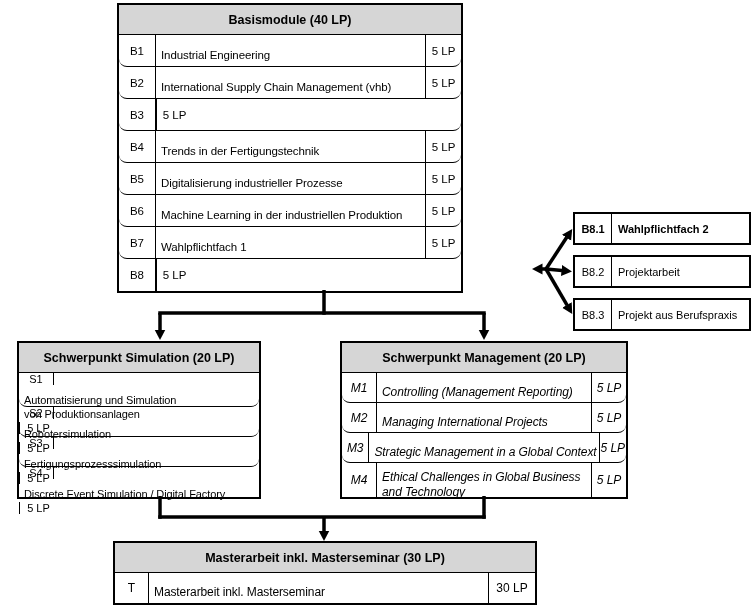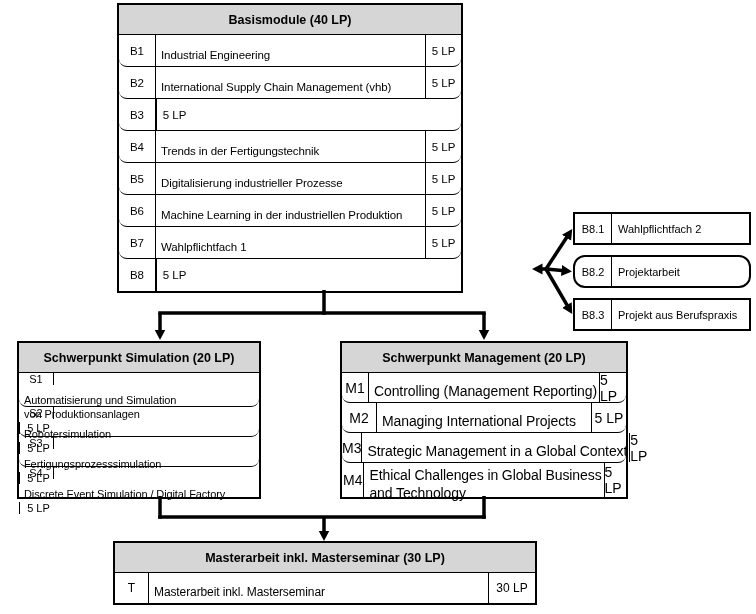--- a/index.html
+++ b/index.html
@@ -62,21 +62,21 @@
   #basis .credits { width: 36px; }
 
   
   #sim { left: 17px; top: 341px; width: 244px; }
   #sim .row { font-size: 11px; flex-direction: column; }
   #sim .code { width: 35px; }
   #sim .credits { width: 38px; }
 
   
   #mgmt { left: 340px; top: 341px; width: 288px; }
-  #mgmt .row { font-size: 14px; }
+  #mgmt .row { font-size: 12px; font-style: italic; }
   #mgmt .code { width: 35px; }
   #mgmt .credits { width: 35px; }
 
   
   #master { left: 113px; top: 541px; width: 424px; }
   #master .row { font-size: 12px; }
   #master .code { width: 34px; }
   #master .credits { width: 47px; }
 
   
@@ -99,22 +99,22 @@
     align-items: center;
     justify-content: center;
   }
   .opt .oname {
     flex: 1;
     display: flex;
     align-items: center;
     padding-left: 6px;
     white-space: pre;
   }
-  #opt1 { top: 212px; }
-  #opt2 { top: 255px; border-radius: 12px; }
+  #opt1 { top: 212px; font-weight: bold; }
+  #opt2 { top: 255px; }
   #opt3 { top: 298px; }
 
   #connectors {
     position: absolute;
     left: 0; top: 0;
     width: 756px; height: 614px;
     pointer-events: none;
   }
 </style>
 </head>

